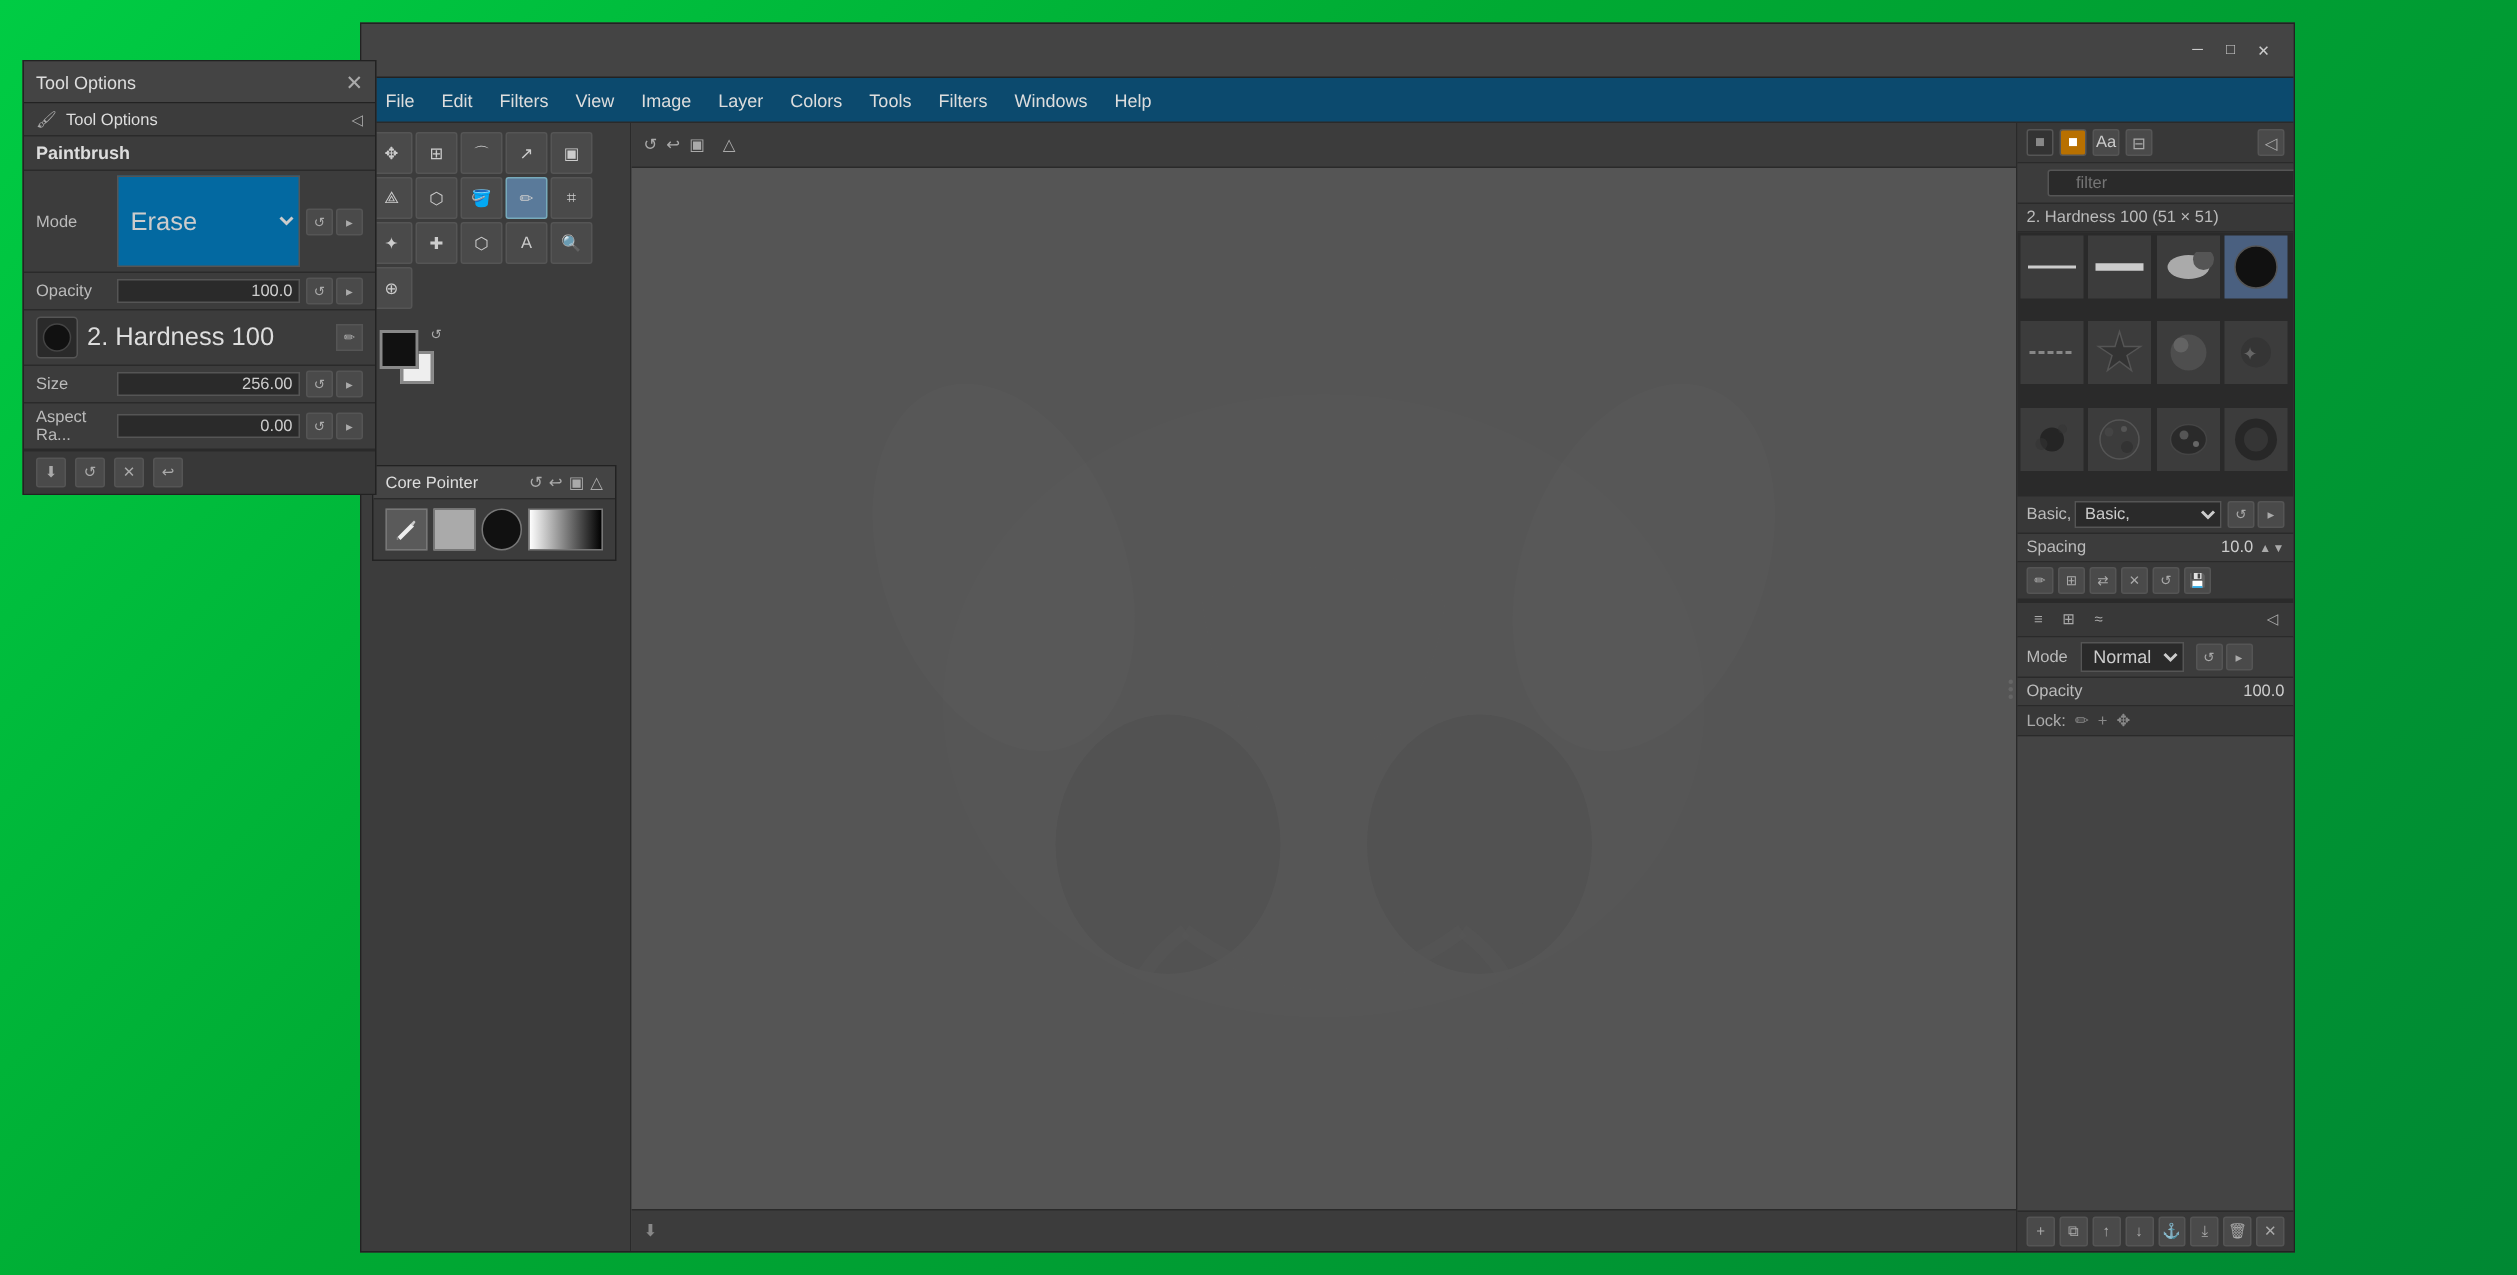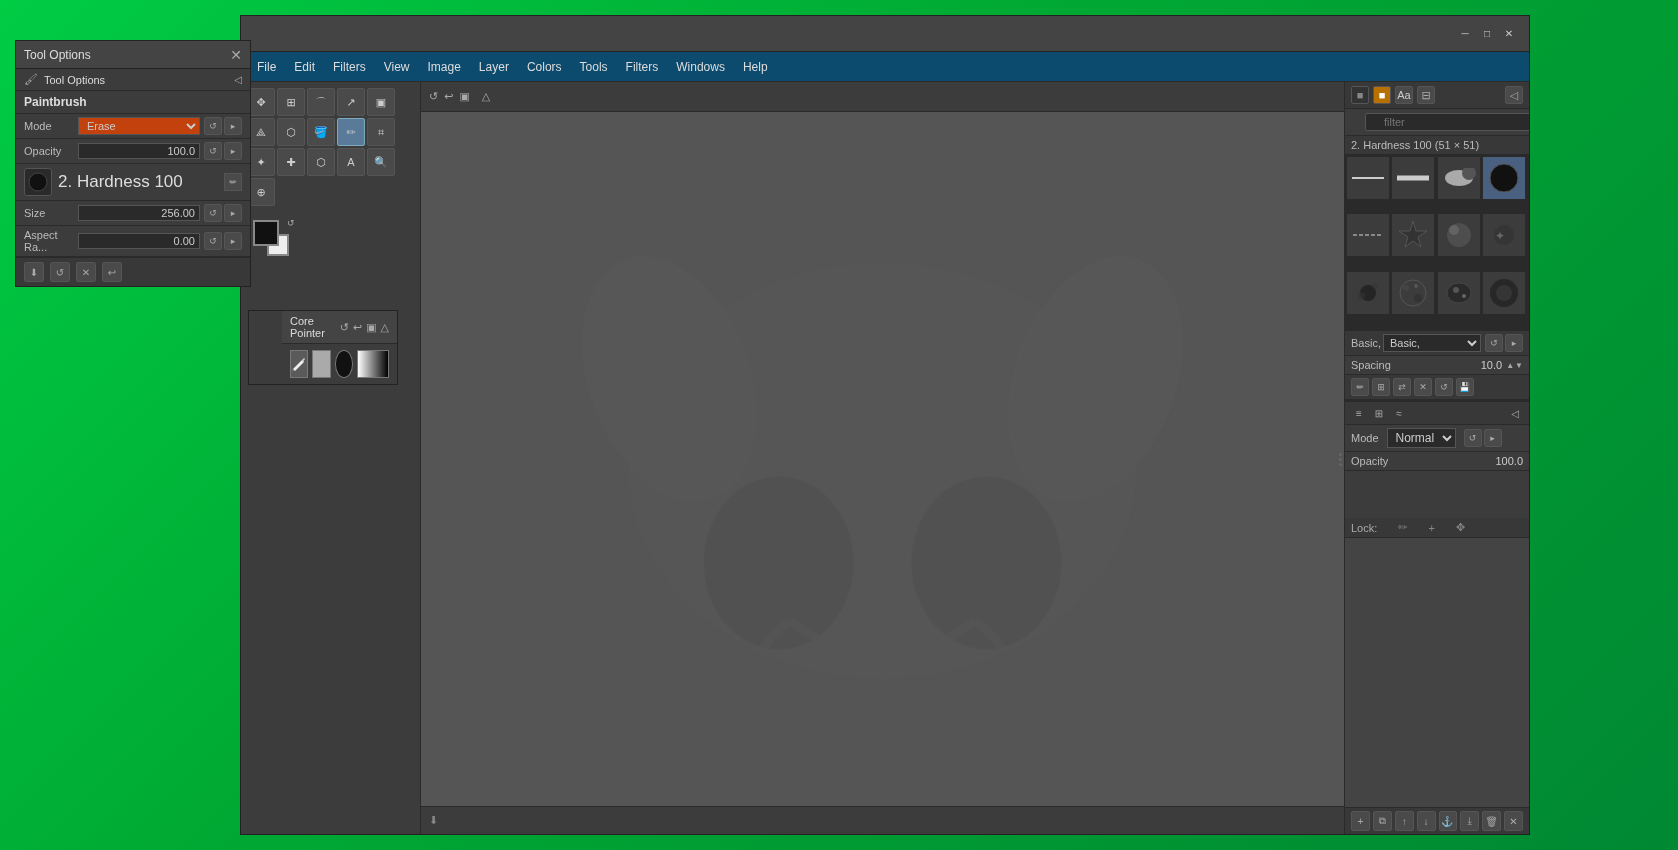--- a/index.html
+++ b/index.html
@@ -387,22 +387,21 @@
       padding: 3px 6px;
       background: #3c3c3c;
       border-bottom: 1px solid #2a2a2a;
     }
     .layer-lock-row {
       display: flex;
       align-items: center;
       padding: 3px 6px;
       background: #383838;
       border-bottom: 1px solid #2a2a2a;
-      gap: 21px;
-      margin-top: 47px;
+      gap: 6px;
     }
     .lock-label {
       color: #aaa;
       font-size: 11px;
     }
     .lock-icon {
       font-size: 11px;
       color: #888;
       cursor: pointer;
     }
@@ -491,25 +490,25 @@
       border-bottom: 1px solid #2a2a2a;
       gap: 4px;
     }
     .tool-row-label {
       color: #bbb;
       font-size: 11px;
       width: 50px;
       flex-shrink: 0;
     }
     .tool-row-select {
-      background: #c2410c;
+      background: #0369a1;
       border: 1px solid #555;
       color: #ccc;
-      font-size: 11px;
-      padding: 1px 4px;
+      font-size: 17px;
+      padding: 19px 4px;
       flex: 1;
     }
     .tool-row-icons {
       display: flex;
       gap: 2px;
     }
     .mini-btn {
       width: 18px;
       height: 18px;
       background: #4a4a4a;
@@ -593,25 +592,24 @@
       color: #aaa;
       cursor: pointer;
       border-radius: 2px;
     }
 
     
     .core-pointer-panel {
       position: absolute;
       top: 310px;
       left: 248px;
-      width: 150px;
+      width: 163px;
       background: #3c3c3c;
       border: 1px solid #222;
       z-index: 90;
-      padding-left: 33px;
     }
     .core-pointer-title {
       color: #ddd;
       font-size: 11px;
       padding: 4px 8px;
       background: #444;
       border-bottom: 1px solid #2a2a2a;
       display: flex;
       align-items: center;
       justify-content: space-between;

